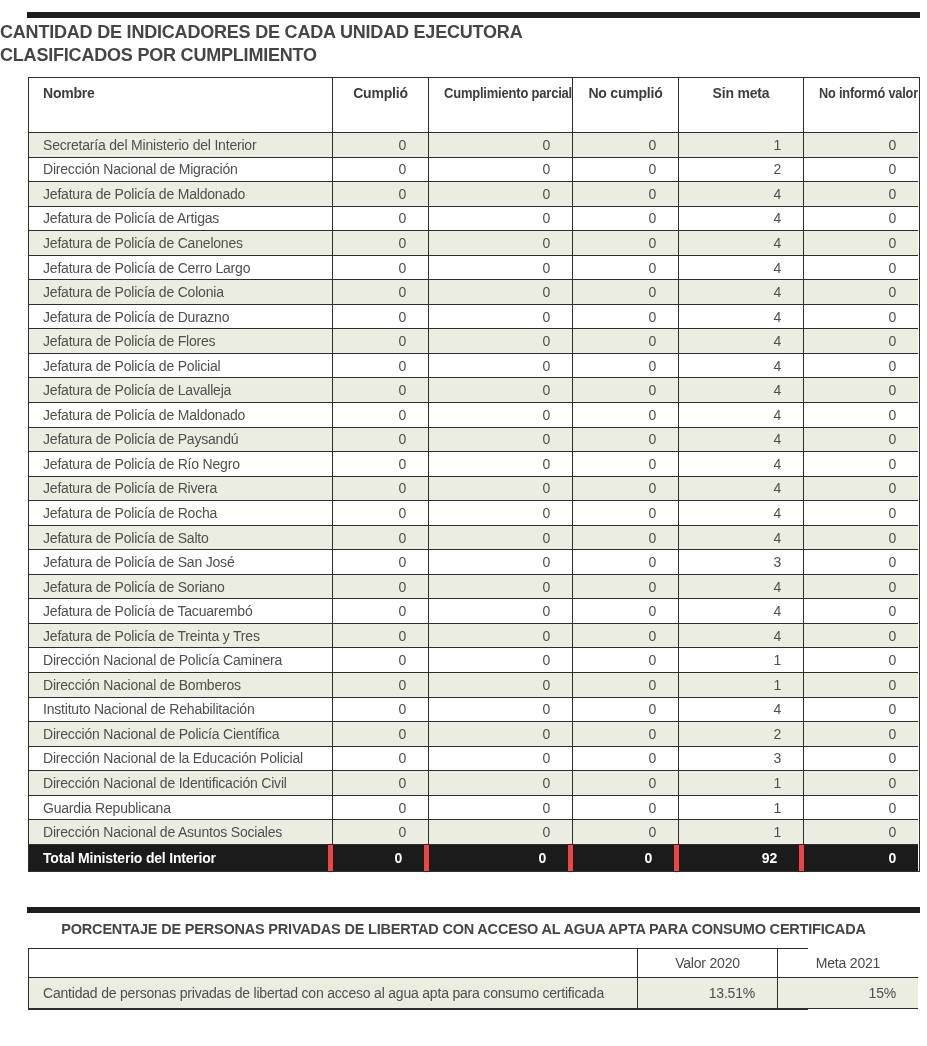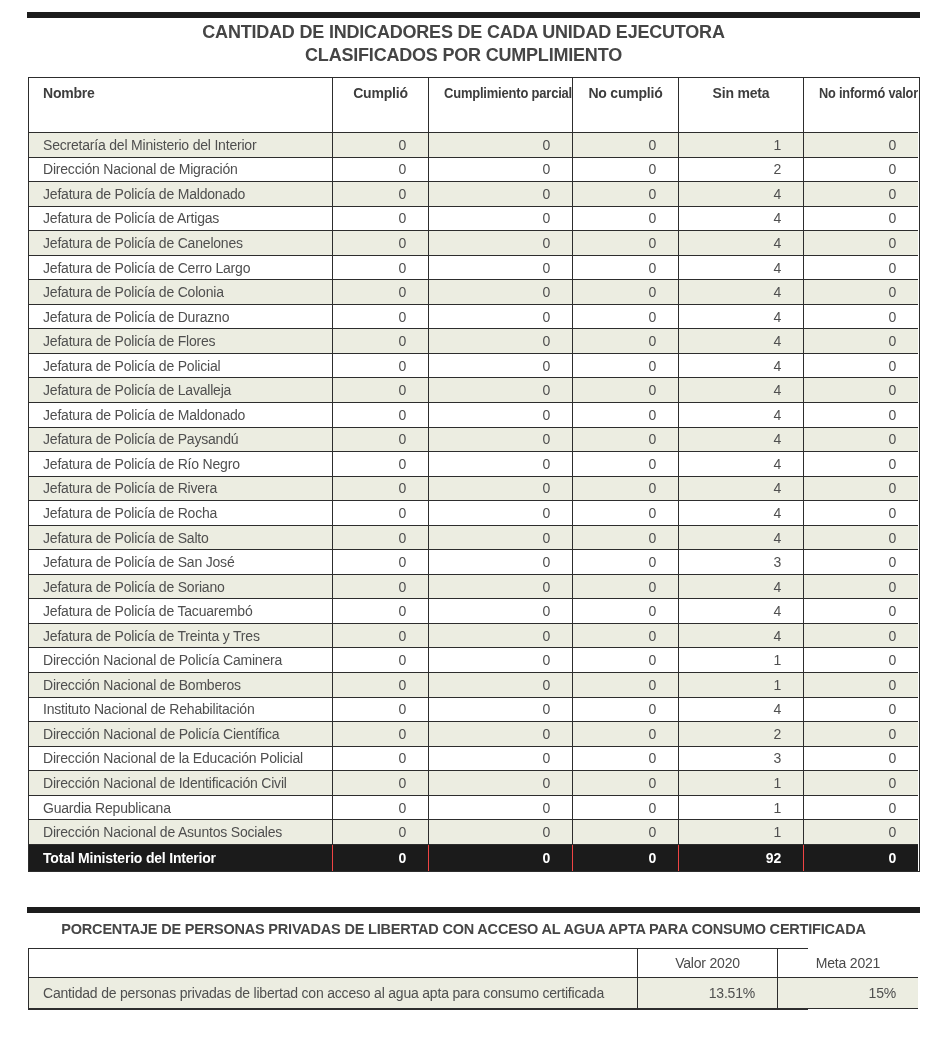--- a/index.html
+++ b/index.html
@@ -7,21 +7,21 @@
   .page {
     position:relative; width:927px; height:1046px; background:#ffffff;
     font-family:"Liberation Sans","DejaVu Sans",sans-serif;
     overflow:hidden;
   }
   .bar { position:absolute; left:27px; width:893px; height:6px; background:#1d1d1d; }
   .bar.top { top:12px; }
   .bar.bottom { top:907px; }
   .main-title {
     position:absolute; left:0; top:21px; width:927px;
-    text-align:center; font-weight:bold; font-size:18px; line-height:23px;
+    text-align:left; font-weight:bold; font-size:18px; line-height:23px;
     color:#454545; letter-spacing:-0.2px;
   }
   .sub-title {
     position:absolute; left:0; top:921px; width:927px;
     text-align:center; font-weight:bold; font-size:14.5px;
     color:#454545; letter-spacing:-0.2px;
   }
   
   .tbl1 {
     position:absolute; left:28px; top:77px; width:892px;
@@ -41,21 +41,21 @@
   .cell.head {
     align-items:flex-start; padding-top:5px; font-weight:bold; color:#3d3d3d;
     font-size:14px; line-height:21px;
   }
   .cell.name { padding-left:14px; padding-right:15px; }
   .cell.val { justify-content:flex-end; padding-right:22px; }
   .cell.alignL { justify-content:flex-start; padding-left:15px; }
   .cell.alignC { justify-content:center; text-align:center; }
   .cell.total {
     background:#1b1b1b; color:#ffffff; font-weight:bold;
-    border-bottom:none; border-right:1px solid #ef4444;
+    border-bottom:none; border-right:5px solid #ef4444;
   }
   .cell.total.lastcol { border-right:none; }
   .fit { display:inline-block; white-space:nowrap; transform-origin:left center; }
   
   .tbl2 {
     position:absolute; left:28px; top:948px; width:780px;
     border:1.5px solid #2d2d2d;
     display:grid;
     grid-template-columns:609px 140px 140px;
     grid-template-rows:29px 31px;

